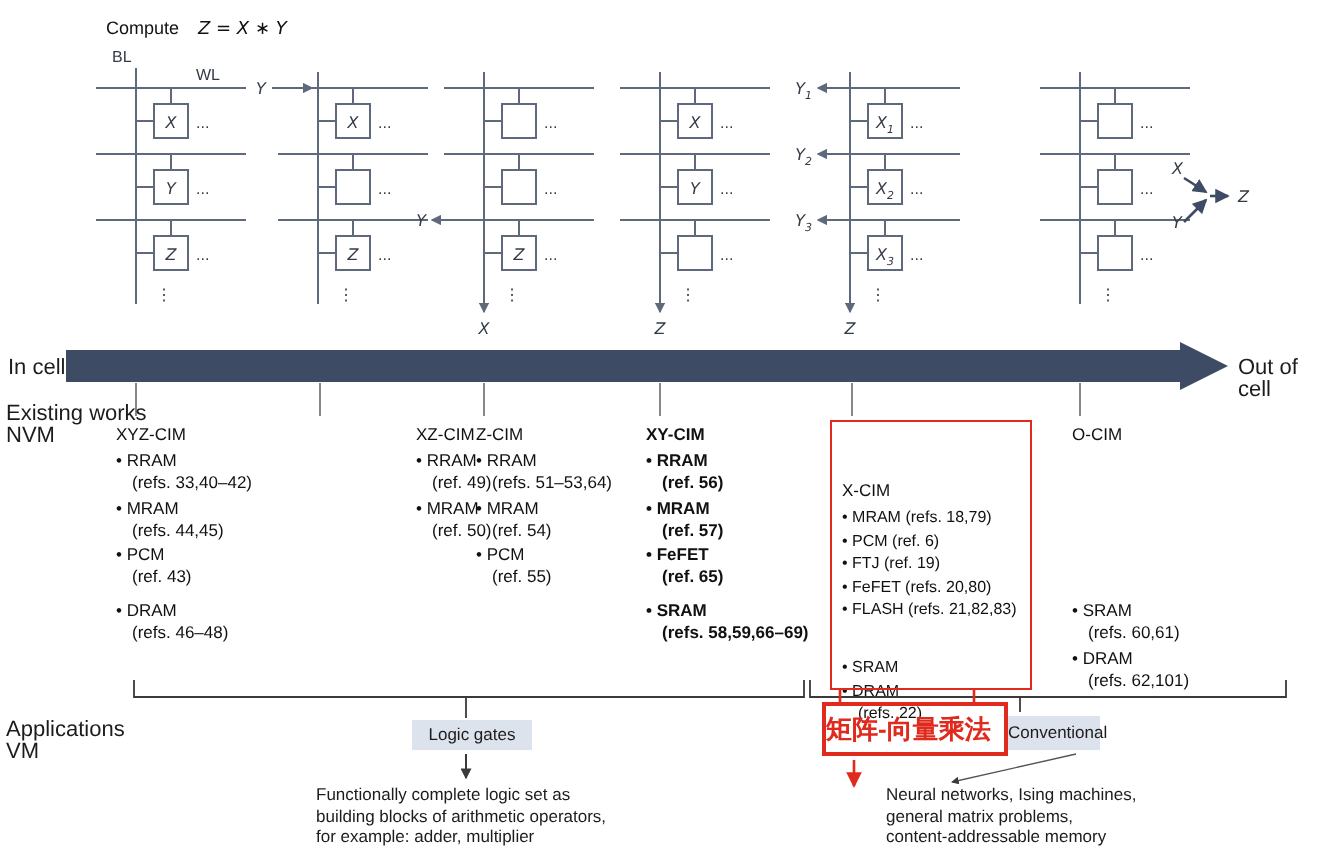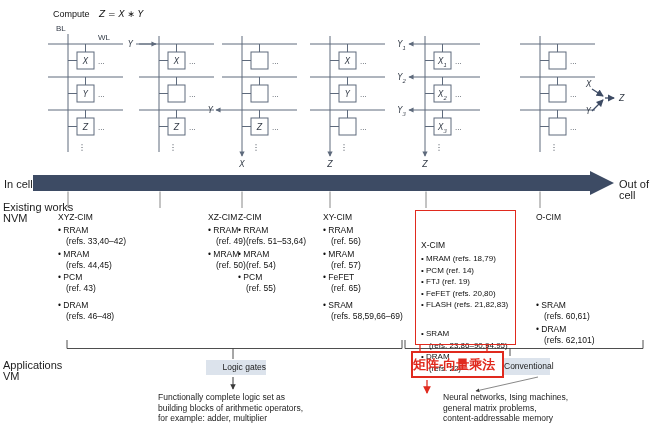--- a/index.html
+++ b/index.html
@@ -10,21 +10,21 @@
   .cr{font:8px "Liberation Sans",sans-serif;fill:#333b47}
   .t9{font:9px "Liberation Sans",sans-serif;fill:#111}
   .it{font-style:italic;font-family:"DejaVu Sans",sans-serif}
   .lbl{position:absolute;font-size:11px;line-height:11px;color:#1c1c1c;white-space:pre-line}
   .group{position:absolute;top:212px;width:96px;font-size:8.5px;color:#111}
   .ghead{margin-bottom:3px}
   .item{line-height:11.3px;margin-bottom:1px}
   .group.inline .item{white-space:nowrap;font-size:8px;line-height:11.6px;margin-bottom:0}
   .irefs{padding-left:8px}
   .vol{position:absolute;top:88px;left:0;width:100%}
-  .box{position:absolute;background:#dce3ec;color:#1c1c1c;font-size:8.5px;text-align:right}
+  .box{position:absolute;background:#dce3ec;color:#1c1c1c;font-size:8.5px;text-align:center}
   #logic-box{left:206px;top:360px;width:60px;height:15px;line-height:15px}
   #conv-box{left:504px;top:358px;width:46px;height:17px;line-height:17px}
   #mvm-box{position:absolute;left:411px;top:351px;width:93px;height:27px;border:2px solid #e02a1e;
            color:#e02a1e;font-weight:bold;font-size:13px;text-align:left;line-height:24px}
   #xcim-highlight{position:absolute;left:415px;top:210px;width:101px;height:135px;border:1.3px solid #e02a1e}
   .desc{position:absolute;font-size:8.5px;line-height:10.5px;color:#1c1c1c;white-space:pre-line}
 </style>
 </head>
 <body>
 
@@ -272,21 +272,21 @@
         <div class="item">
           <div>• MRAM</div>
           <div class="irefs">(ref. 54)</div>
         </div>
         <div class="item">
           <div>• PCM</div>
           <div class="irefs">(ref. 55)</div>
         </div>
       </div>
     </div>
-    <div class="group" style="left: 323px;">
+    <div class="group" style="left: 323px; font-weight: bold;">
       <div class="ghead">XY-CIM</div>
       <div>
         <div class="item">
           <div>• RRAM</div>
           <div class="irefs">(ref. 56)</div>
         </div>
         <div class="item">
           <div>• MRAM</div>
           <div class="irefs">(ref. 57)</div>
         </div>
@@ -299,29 +299,28 @@
         <div class="item">
           <div>• SRAM</div>
           <div class="irefs">(refs. 58,59,66–69)</div>
         </div>
       </div>
     </div>
     <div class="group inline" style="left: 421px; width: 100px; margin-top: 28px;">
       <div class="ghead">X-CIM</div>
       <div>
         <div class="item">• MRAM (refs. 18,79)</div>
-        <div class="item">• PCM (ref. 14)</div>
+        <div class="item">• PCM (ref. 6)</div>
         <div class="item">• FTJ (ref. 19)</div>
         <div class="item">• FeFET (refs. 20,80)</div>
         <div class="item">• FLASH (refs. 21,82,83)</div>
       </div>
       <div class="vol">
         <div class="item">
           <div>• SRAM</div>
-          <div class="irefs">(refs. 23,86–90,94,95)</div>
         </div>
         <div class="item">
           <div>• DRAM</div>
           <div class="irefs">(refs. 22)</div>
         </div>
       </div>
     </div>
     <div class="group" style="left: 536px;">
       <div class="ghead">O-CIM</div>
       <div></div>

